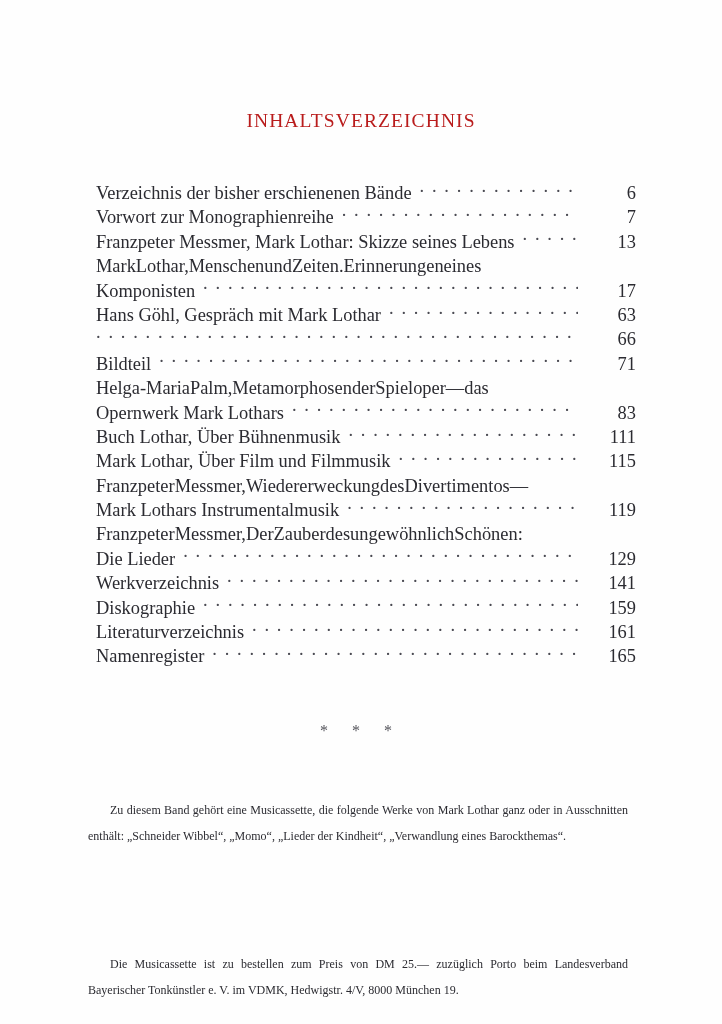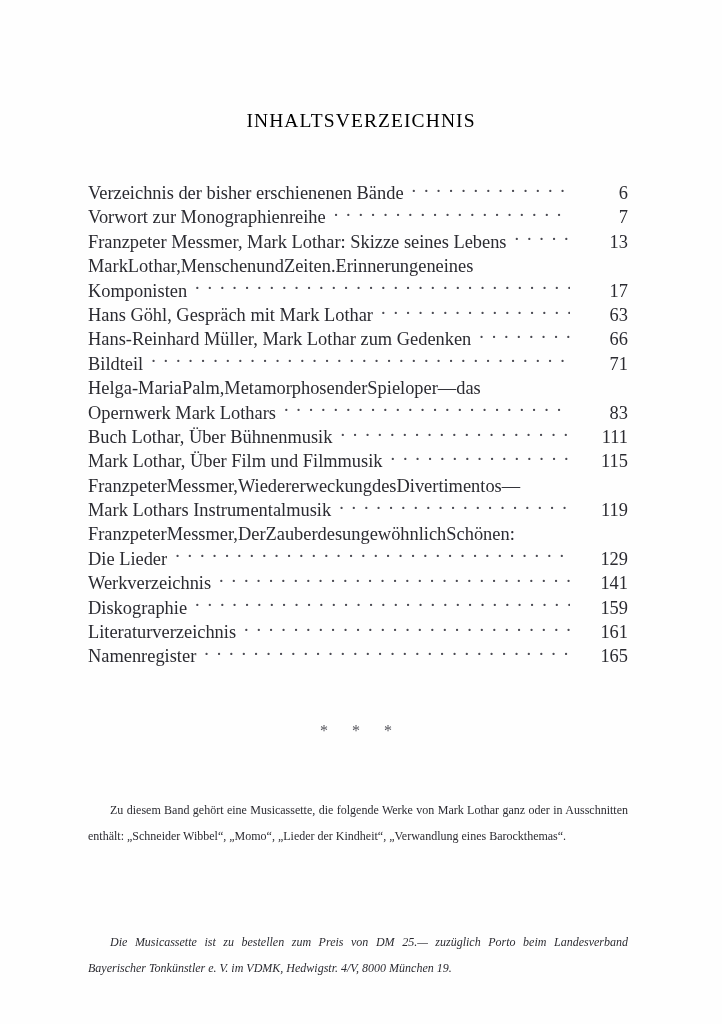--- a/index.html
+++ b/index.html
@@ -19,41 +19,42 @@
 
   
   .toc-title {
     position: absolute;
     top: 110px;
     left: 0;
     width: 722px;
     text-align: center;
     font-size: 19.5px;
     letter-spacing: 1.1px;
-    color: #000000;
+    color: #b91c1c;
   }
 
   
   .toc-list {
     position: absolute;
     top: 181px;
     left: 88px;
     width: 540px;
   }
   .toc-entry {
     position: relative;
     margin: 0;
   }
   
   .toc-line {
     position: relative;
     height: 24.4px;
     line-height: 24.4px;
     font-size: 18.4px;
     white-space: nowrap;
+    margin-left: 8px;
   }
   
   .toc-line.justified {
     display: flex;
     justify-content: flex-start;
     padding-right: 76px;
   }
   .toc-line.justified .w { display: inline-block; }
 
   .toc-row {
@@ -107,21 +108,21 @@
     left: 88px;
     width: 540px;
     font-size: 12px;
     line-height: 25.5px;
     text-align: justify;
     text-indent: 22px;
     color: #2b2b31;
     hyphens: none;
   }
   .note.p1 { top: 786px; }
-  .note.p2 { top: 918px; font-style: italic; }
+  .note.p2 { top: 940px; }
 </style>
 </head>
 <body>
 
 <div class="page">
 
   <div class="toc-title">INHALTSVERZEICHNIS</div>
 
   <div class="toc-list">
       <div class="toc-entry">
@@ -163,21 +164,20 @@
       </div>
       <div class="toc-entry">
         <div class="toc-line toc-row">
           <span class="toc-text">Hans Göhl, Gespräch mit Mark Lothar</span>
           <span class="toc-leader"></span>
           <span class="toc-page">63</span>
         </div>
       </div>
       <div class="toc-entry">
         <div class="toc-line toc-row">
-          <span class="toc-text">Hans-Reinhard Müller, Mark Lothar zum Gedenken</span>
           <span class="toc-leader"></span>
           <span class="toc-page">66</span>
         </div>
       </div>
       <div class="toc-entry">
         <div class="toc-line toc-row">
           <span class="toc-text">Bildteil</span>
           <span class="toc-leader"></span>
           <span class="toc-page">71</span>
         </div>

